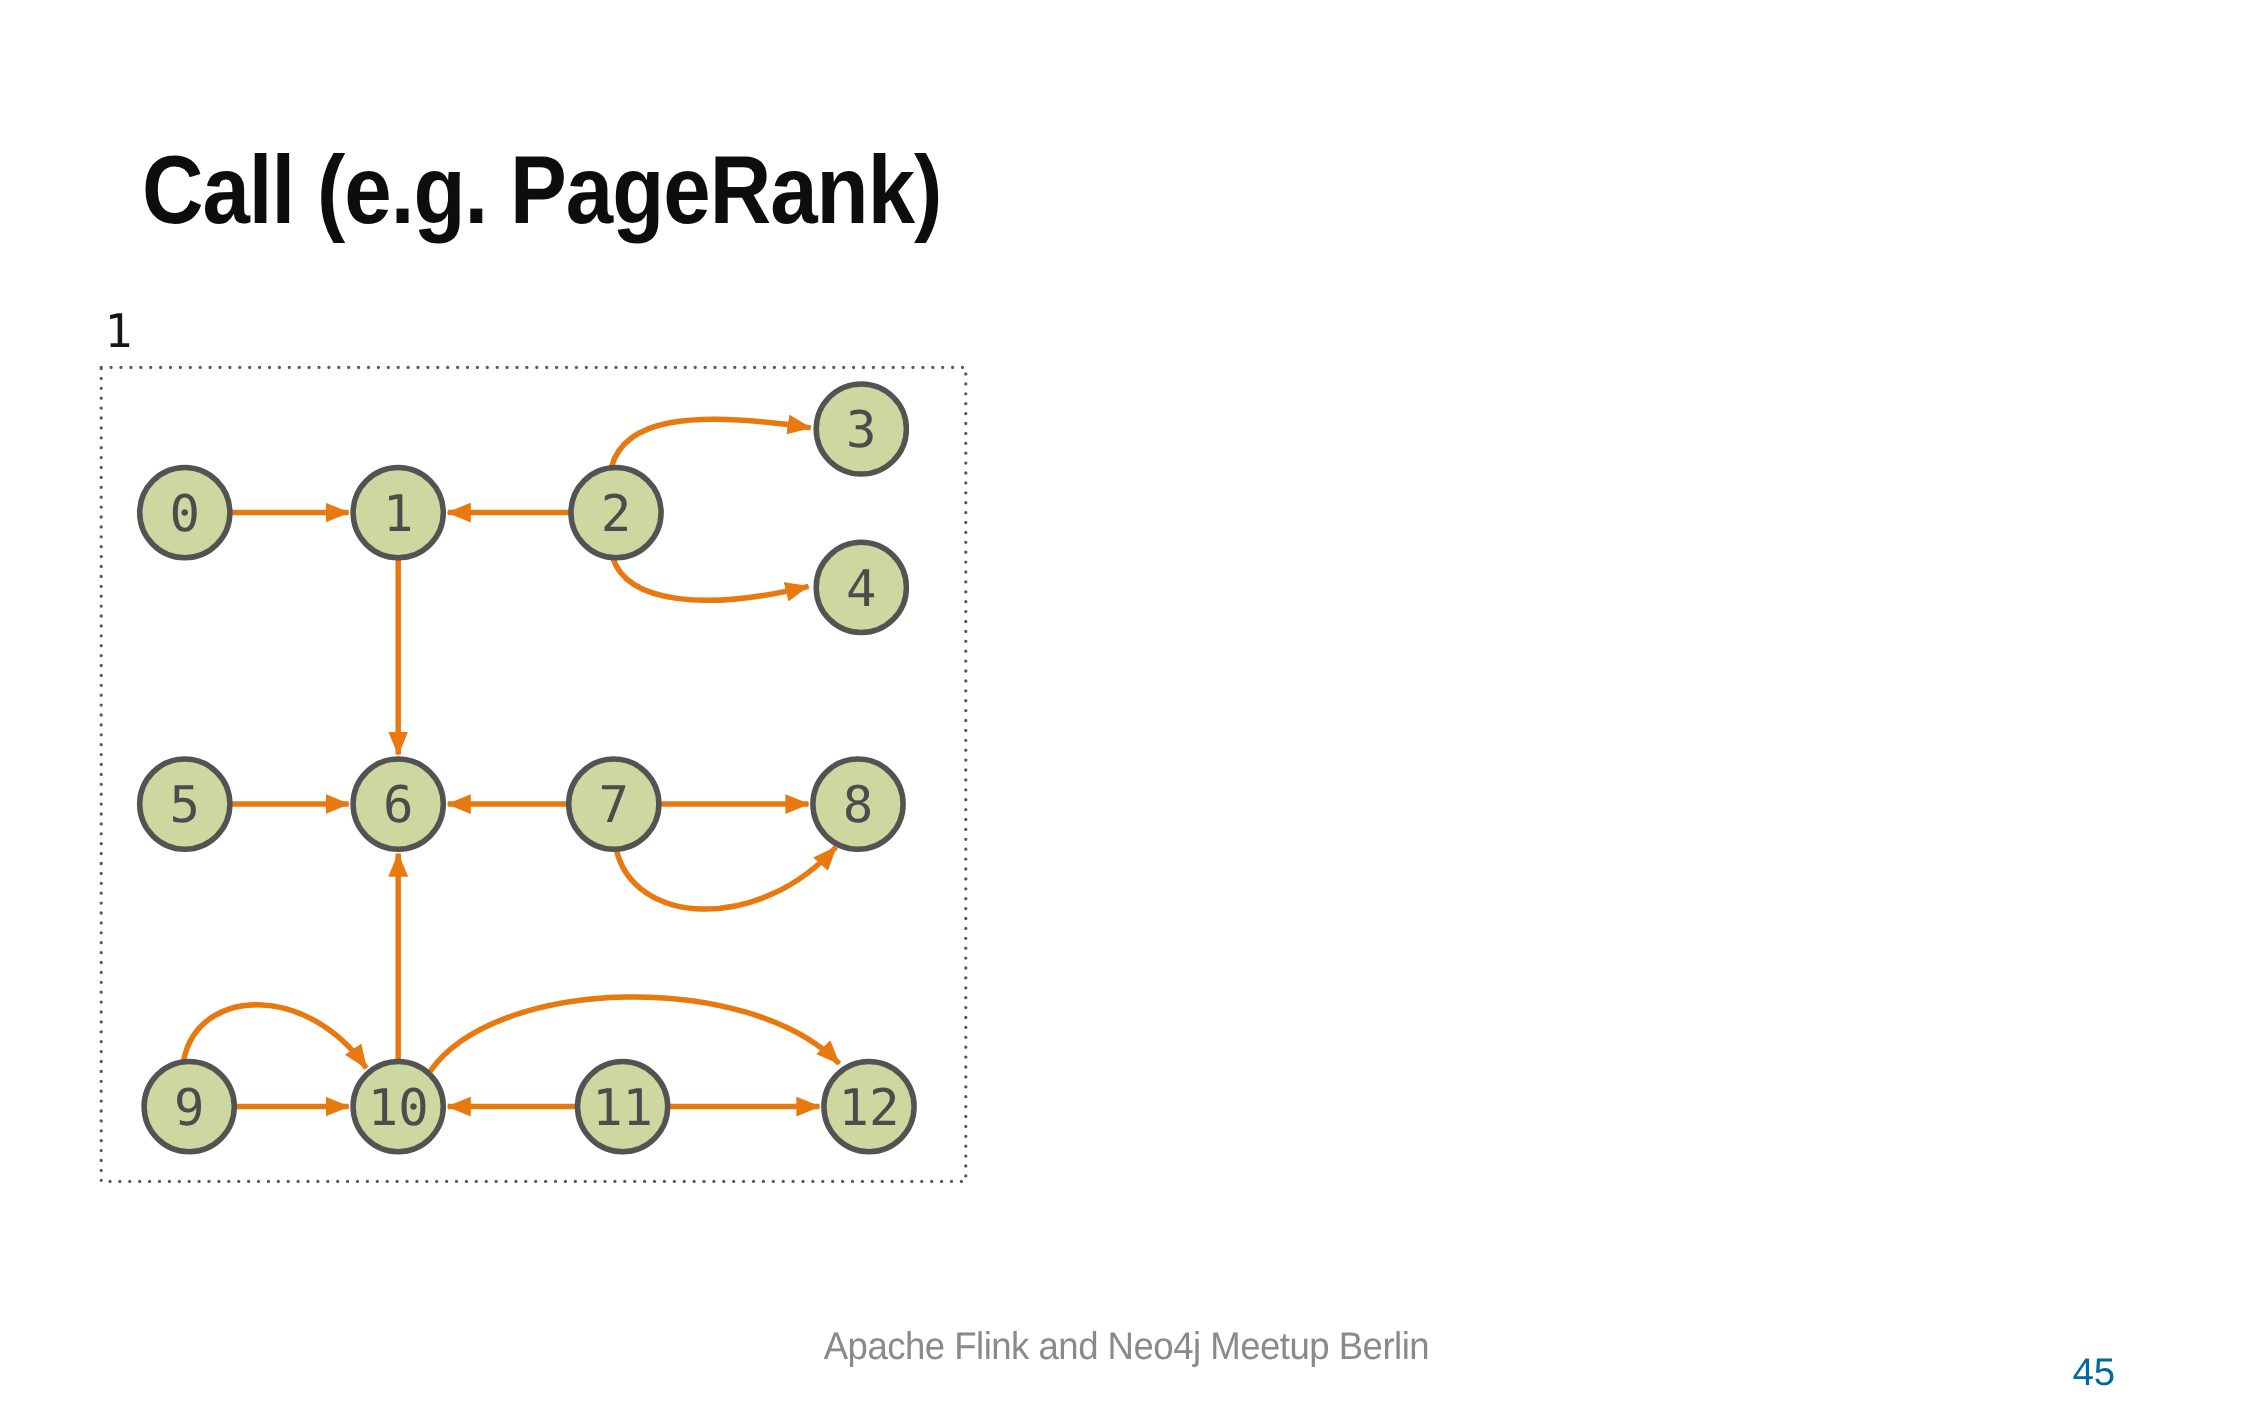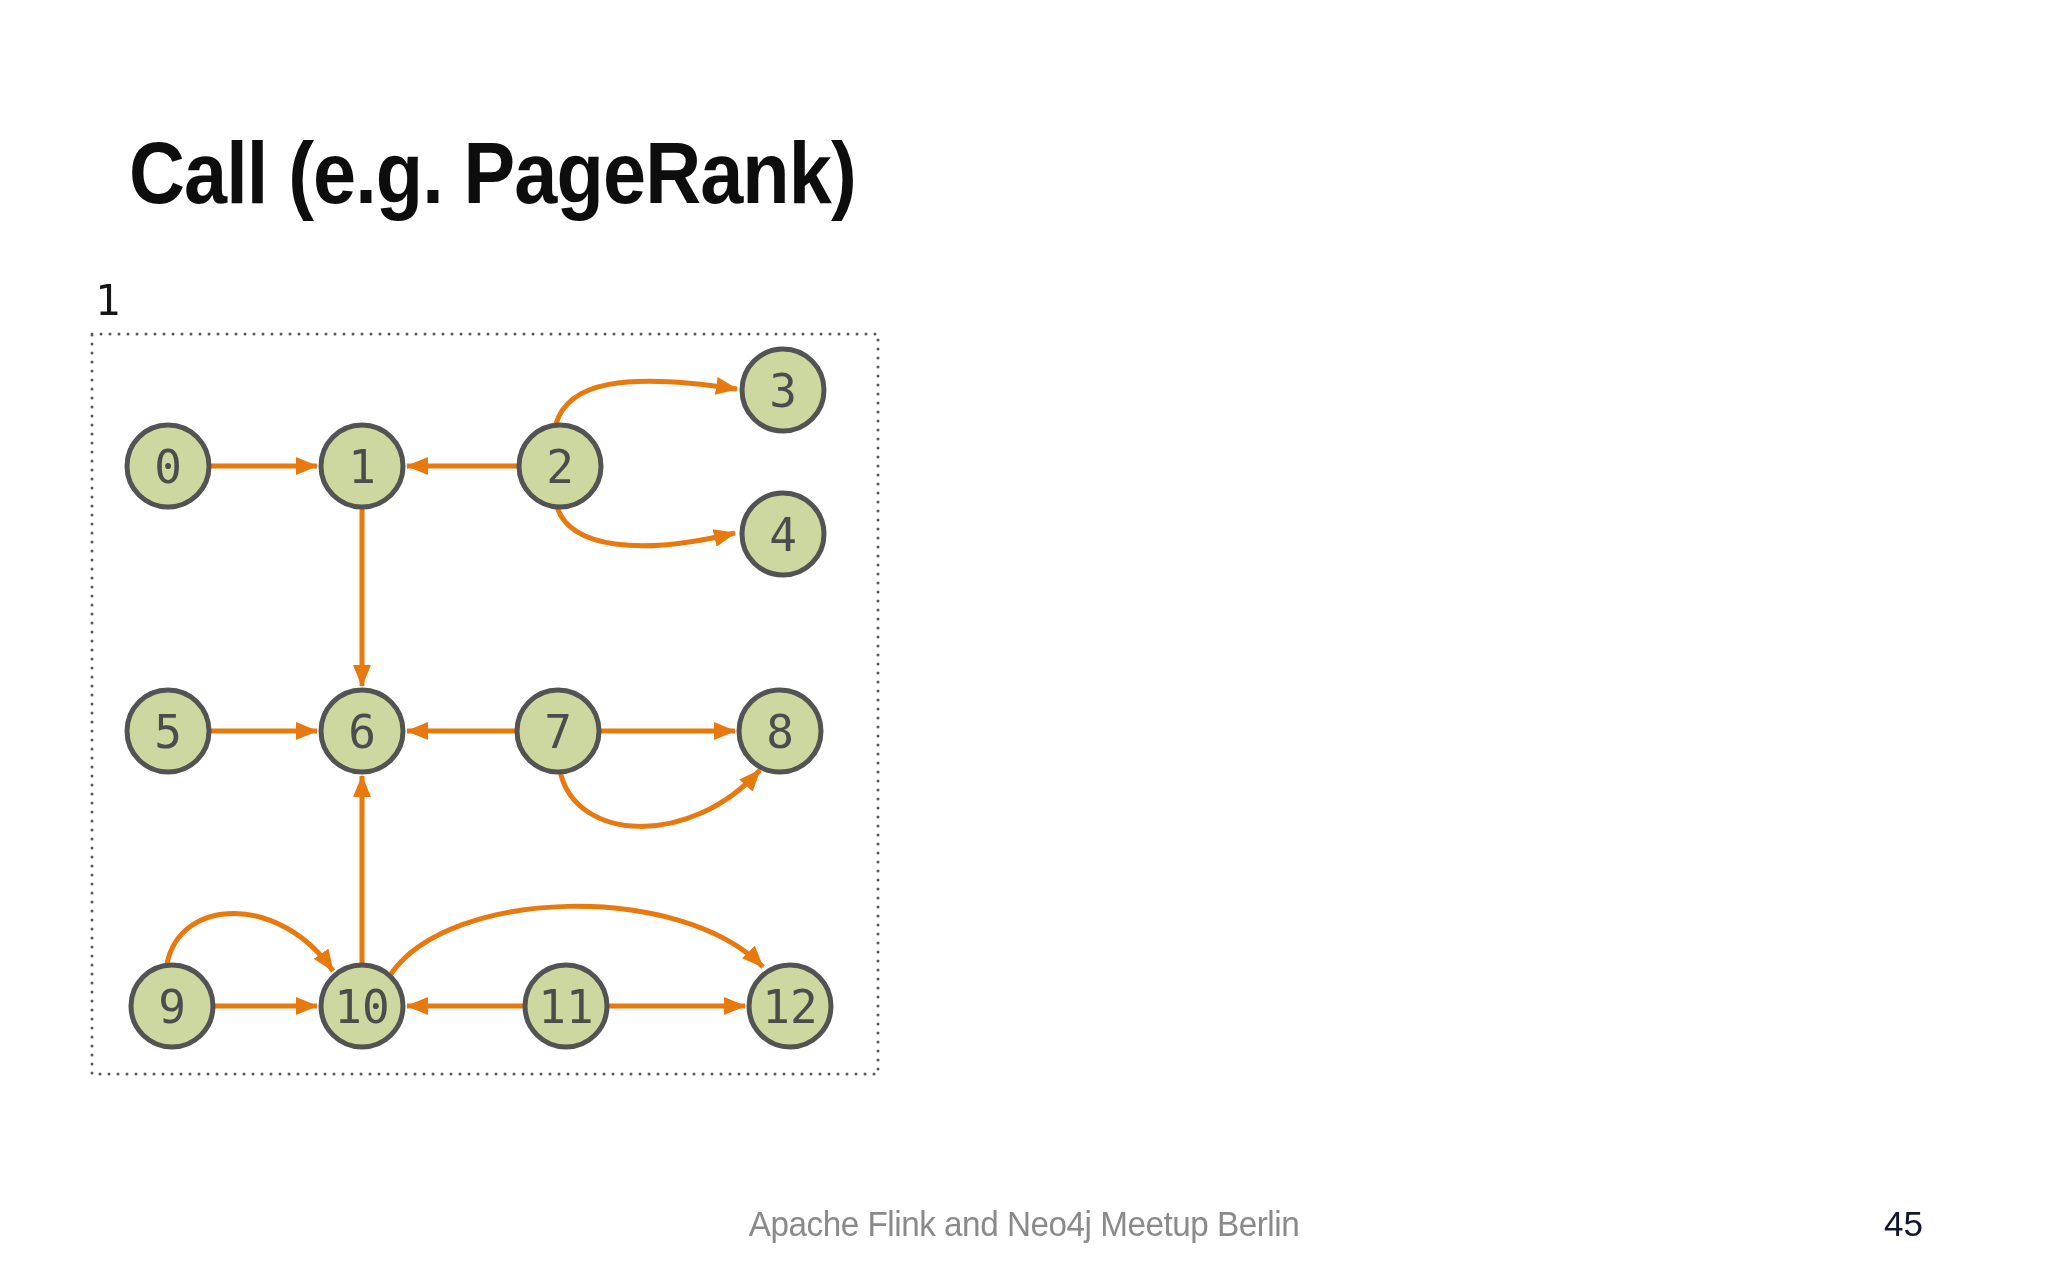--- a/index.html
+++ b/index.html
@@ -140,15 +140,15 @@
           <text x="566" y="1006" dy="0.36em" text-anchor="middle" class="node-label" fill="#4c4c4c">11</text>
         </g>
         <g>
           <circle cx="790" cy="1006" r="41" fill="#ccd8a0" stroke="#535353" stroke-width="5"></circle>
           <text x="790" y="1006" dy="0.36em" text-anchor="middle" class="node-label" fill="#4c4c4c">12</text>
         </g>
       </g>
   </svg>
 
   <div class="footer" style="color: rgb(138, 138, 138);">Apache Flink and Neo4j Meetup Berlin</div>
-  <div class="pagenum" style="color: #0f172a;">45</div>
+  <div class="pagenum" style="color: #0369a1; margin-top: 24px;">45</div>
 
 </div>
 
 </body></html>

